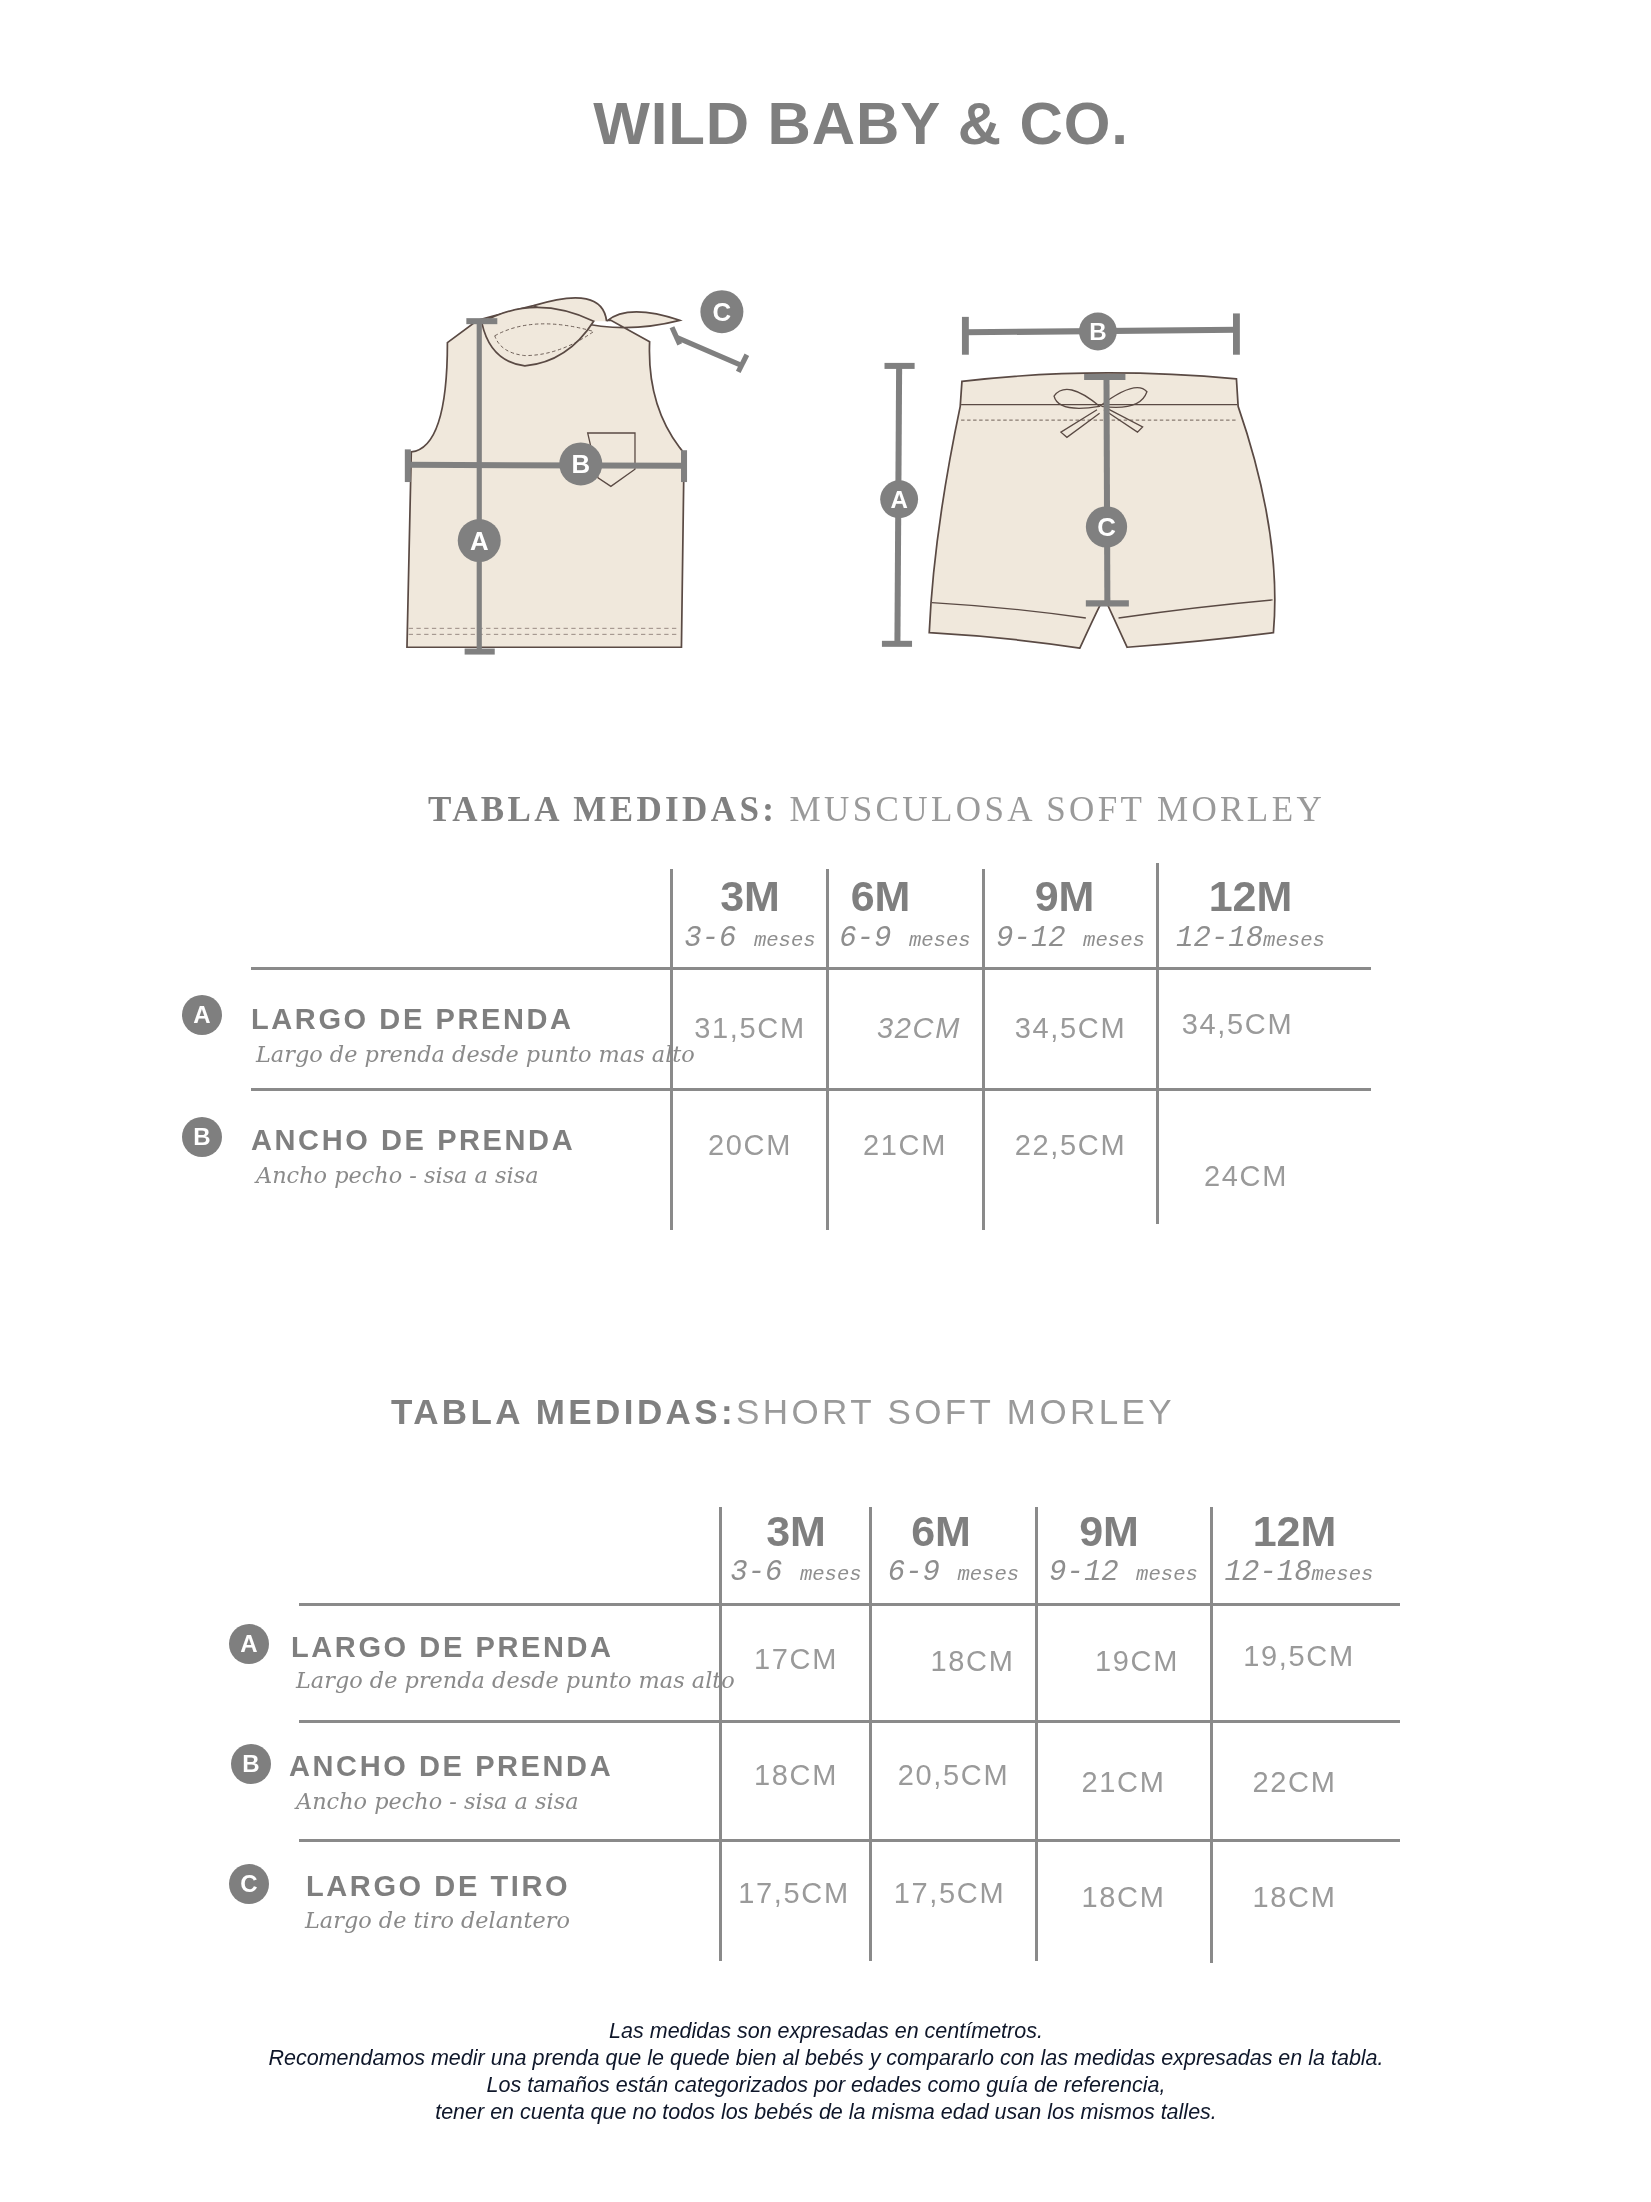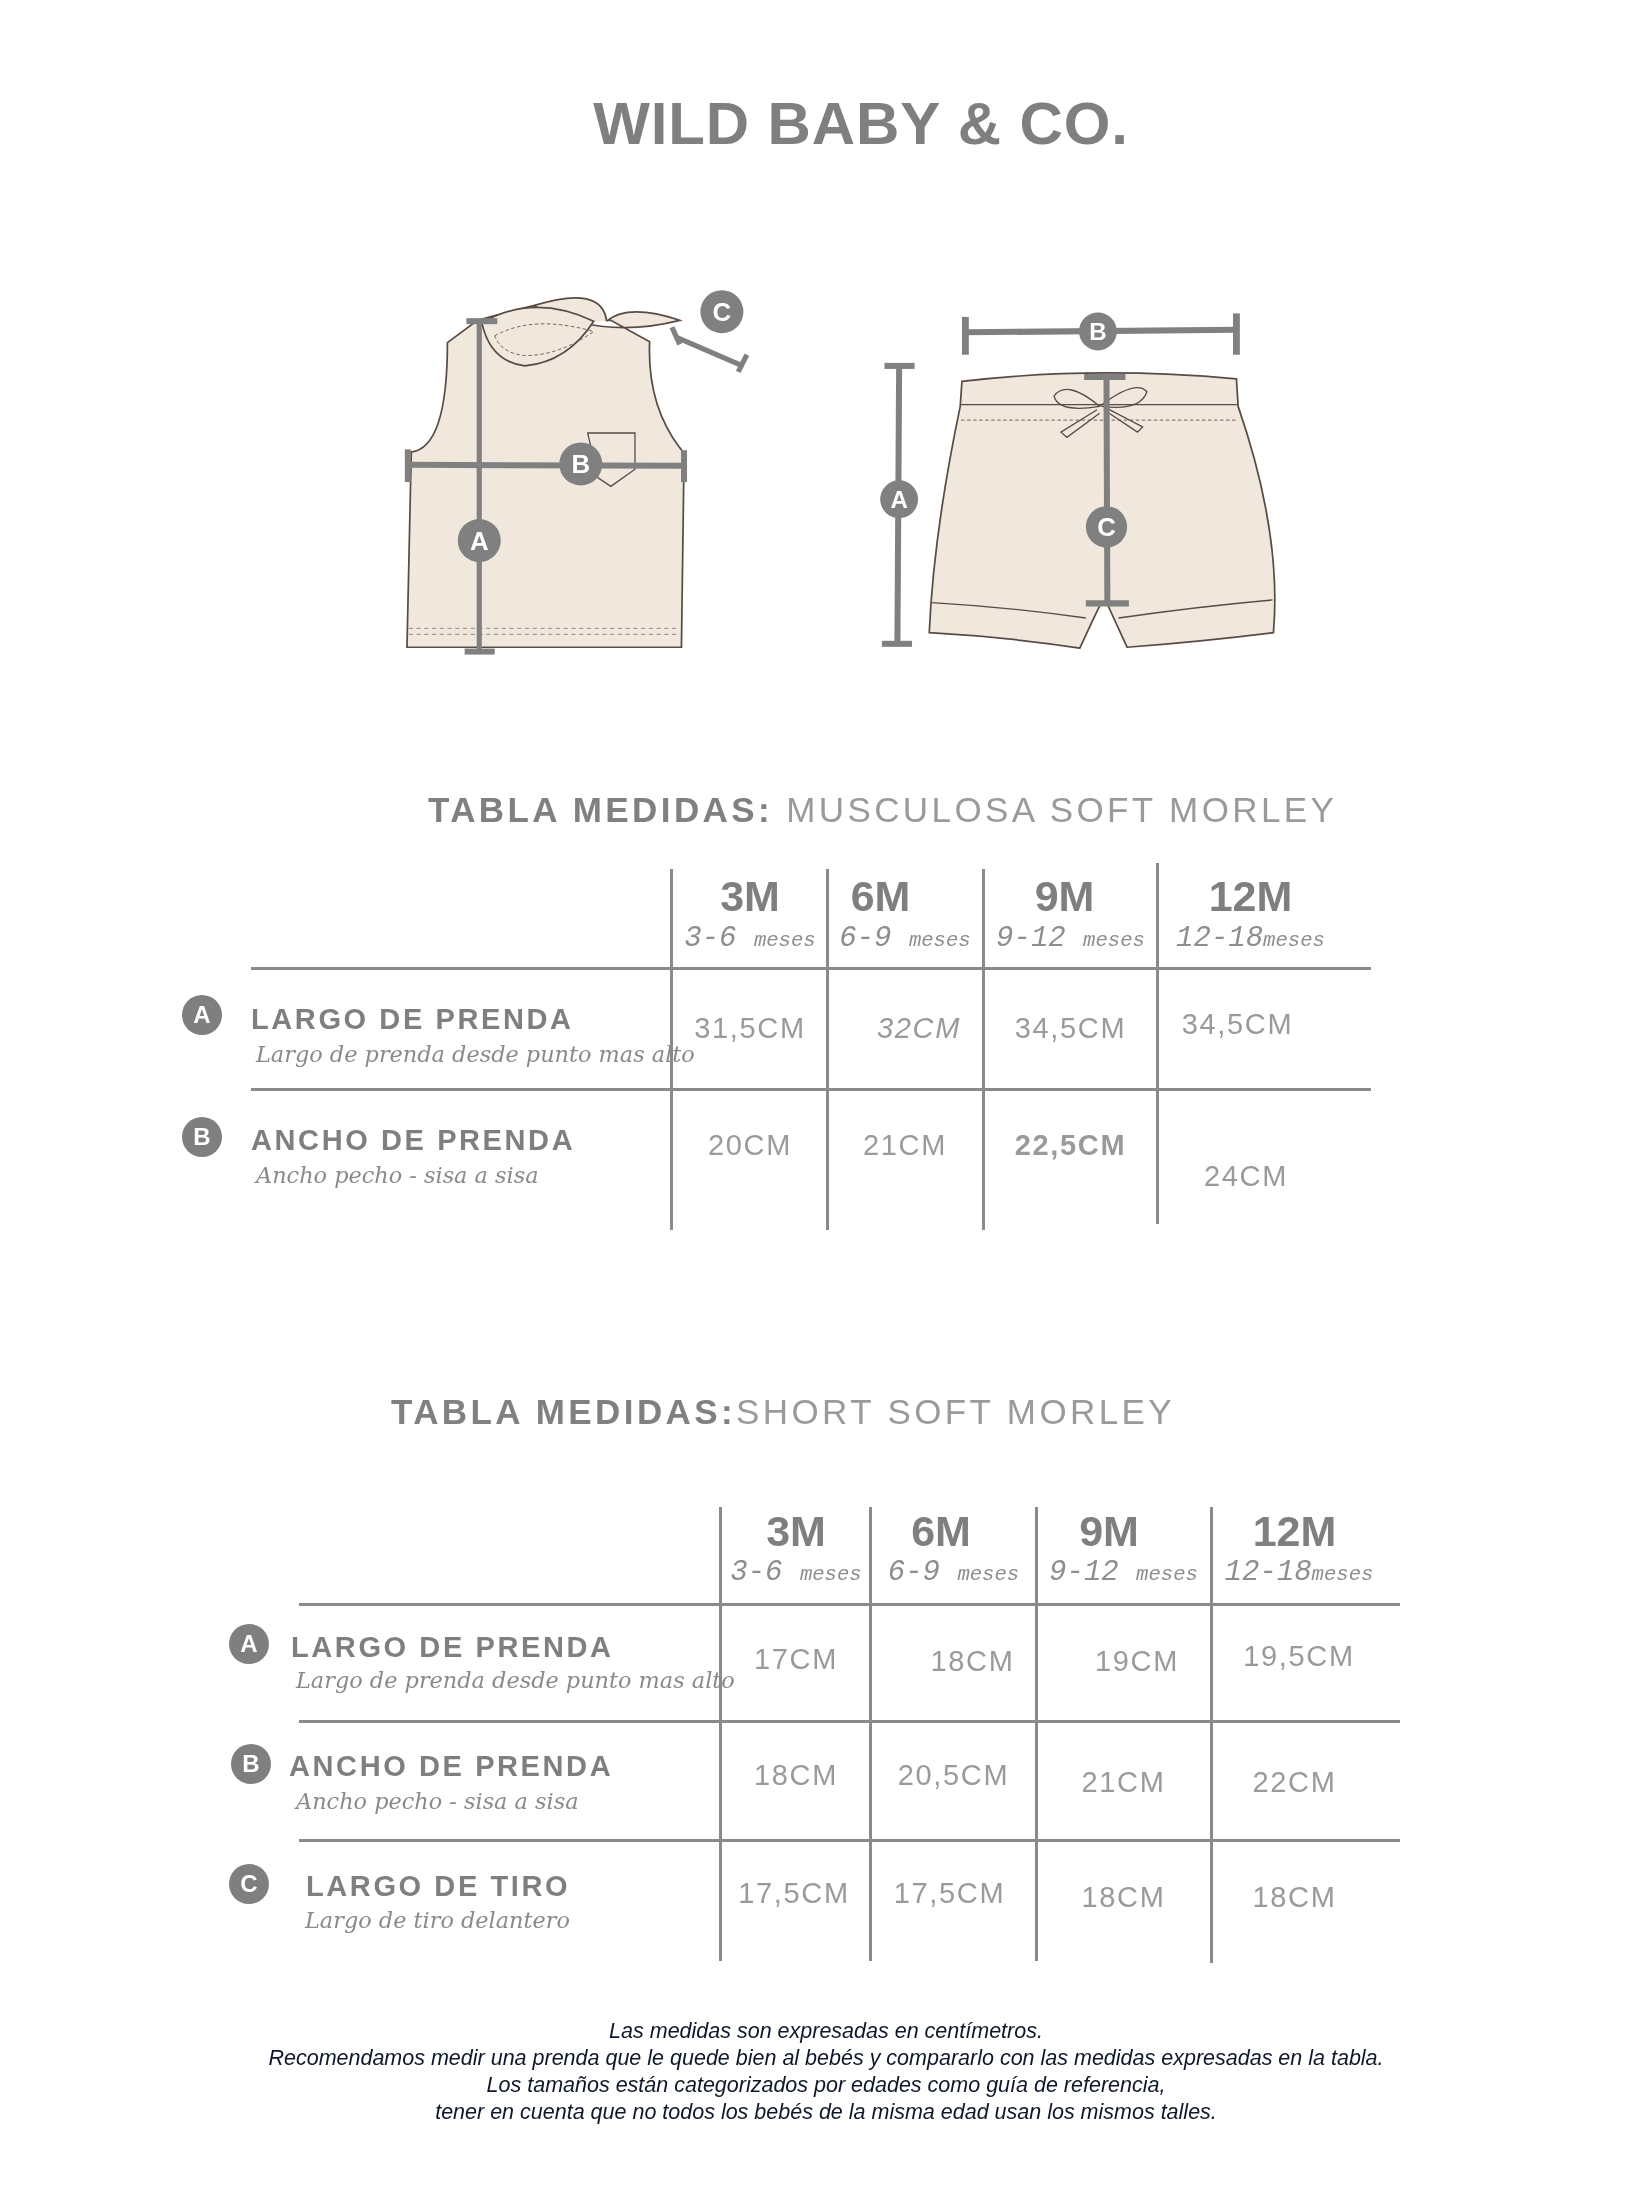--- a/index.html
+++ b/index.html
@@ -79,21 +79,21 @@
     <text x="1276" y="395" text-anchor="middle" font-family="Liberation Sans, sans-serif" font-weight="bold" font-size="28" fill="#fff">B</text>
 
     <line x1="1286" y1="438" x2="1287" y2="700" stroke="#808080" stroke-width="7"></line>
     <line x1="1260" y1="438" x2="1308" y2="438" stroke="#808080" stroke-width="7"></line>
     <line x1="1262" y1="701" x2="1312" y2="701" stroke="#808080" stroke-width="7"></line>
     <circle cx="1286" cy="612" r="24" fill="#808080"></circle>
     <text x="1286" y="623" text-anchor="middle" font-family="Liberation Sans, sans-serif" font-weight="bold" font-size="30" fill="#fff">C</text>
   </g>
 </svg>
 
-<div class="abs table-title" style="left:428px; top:790px;">
+<div class="abs table-title" style="left:428px; top:790px;font-family:Liberation Serif, serif;">
   <span class="strong">TABLA MEDIDAS:</span><span class="light"> MUSCULOSA SOFT MORLEY</span>
 </div>
 
 <div>
 
   <div class="grid-line" style="left:670px; top:869px; width:3.4px; height:361px;"></div>
   <div class="grid-line" style="left:826px; top:869px; width:3.4px; height:361px;"></div>
   <div class="grid-line" style="left:982px; top:869px; width:3.4px; height:361px;"></div>
   <div class="grid-line" style="left:1156px; top:863px; width:3.4px; height:361px;"></div>
 
@@ -116,21 +116,21 @@
   <div class="cell" style="left:674px; top:1012px; width:152px;">31,5CM</div>
   <div class="cell" style="left:829px; top:1012px; width:180px;font-style:italic;">32CM</div>
   <div class="cell" style="left:985px; top:1012px; width:171px;">34,5CM</div>
   <div class="cell" style="left:1160px; top:1008px; width:155px;">34,5CM</div>
 
   <div class="badge" style="left:182px; top:1117px;">B</div>
   <div class="row-title" style="left:251px; top:1124px;">ANCHO DE PRENDA</div>
   <div class="row-sub" style="left:256px; top:1162px;">Ancho pecho - sisa a sisa</div>
   <div class="cell" style="left:674px; top:1129px; width:152px;">20CM</div>
   <div class="cell" style="left:829px; top:1129px; width:152px;">21CM</div>
-  <div class="cell" style="left:985px; top:1129px; width:171px;font-weight:bold;">22,5CM</div>
+  <div class="cell" style="left:985px; top:1129px; width:171px;">22,5CM</div>
   <div class="cell" style="left:1160px; top:1129px; width:172px;margin-top:31px;">24CM</div>
 </div>
 
 <div class="abs table-title" style="left:391px; top:1392px;">
   <span class="strong">TABLA MEDIDAS:</span><span class="light">SHORT SOFT MORLEY</span>
 </div>
 
 <div>
   <div class="grid-line" style="left:719px; top:1507px; width:3.4px; height:454px;"></div>
   <div class="grid-line" style="left:869px; top:1507px; width:3.4px; height:454px;"></div>

